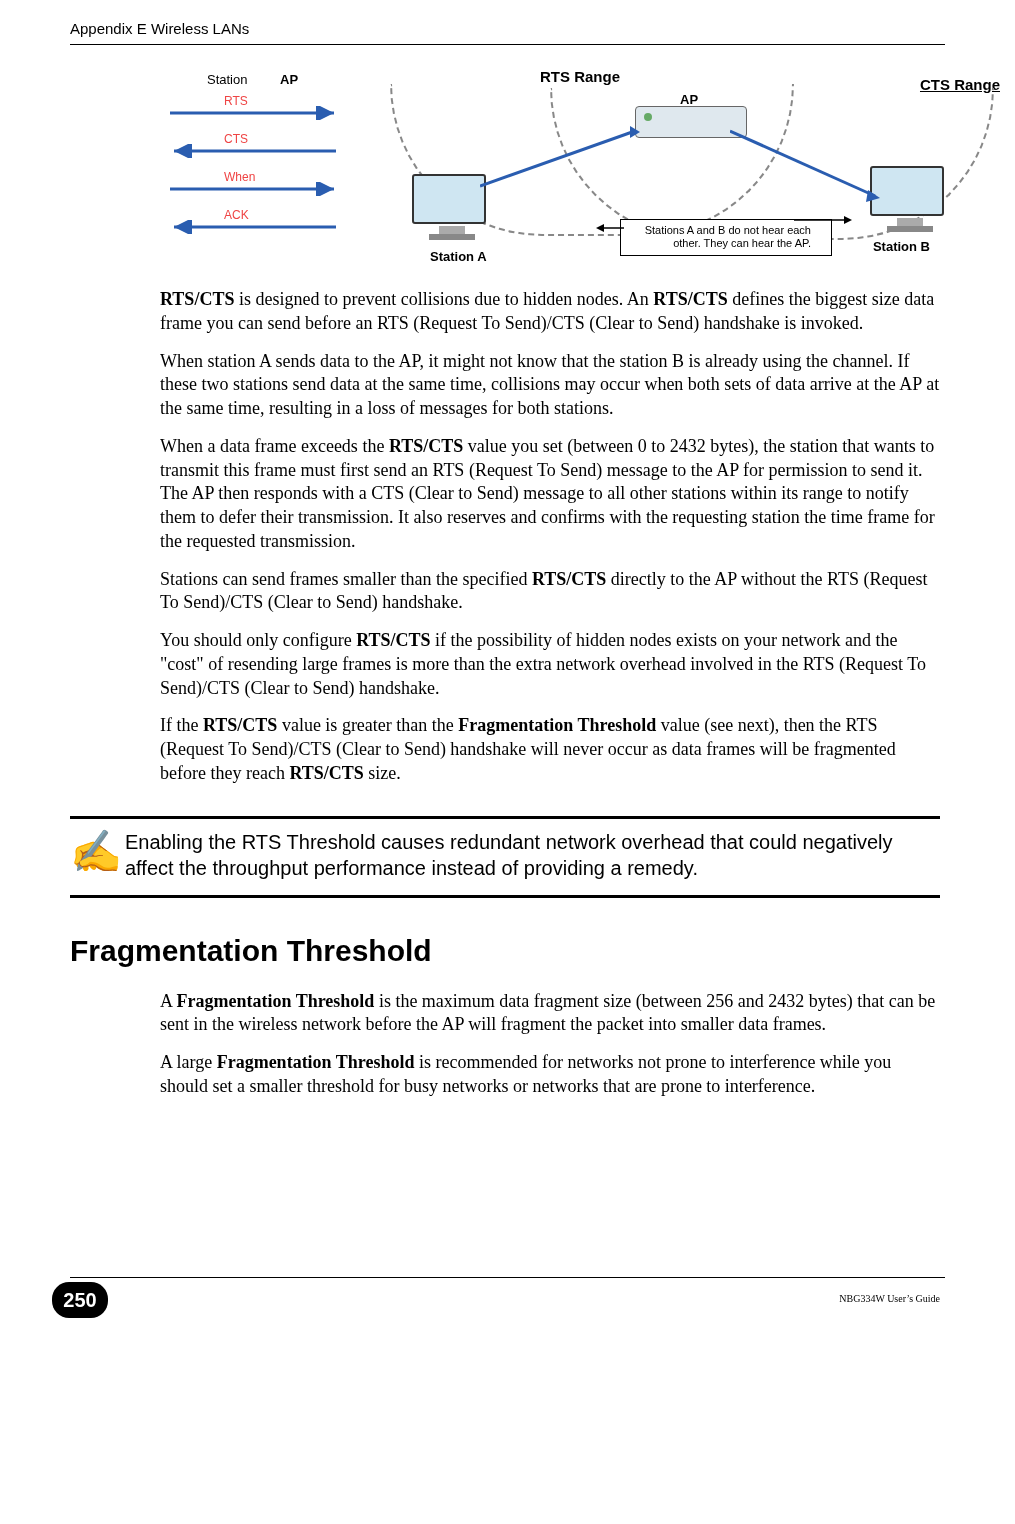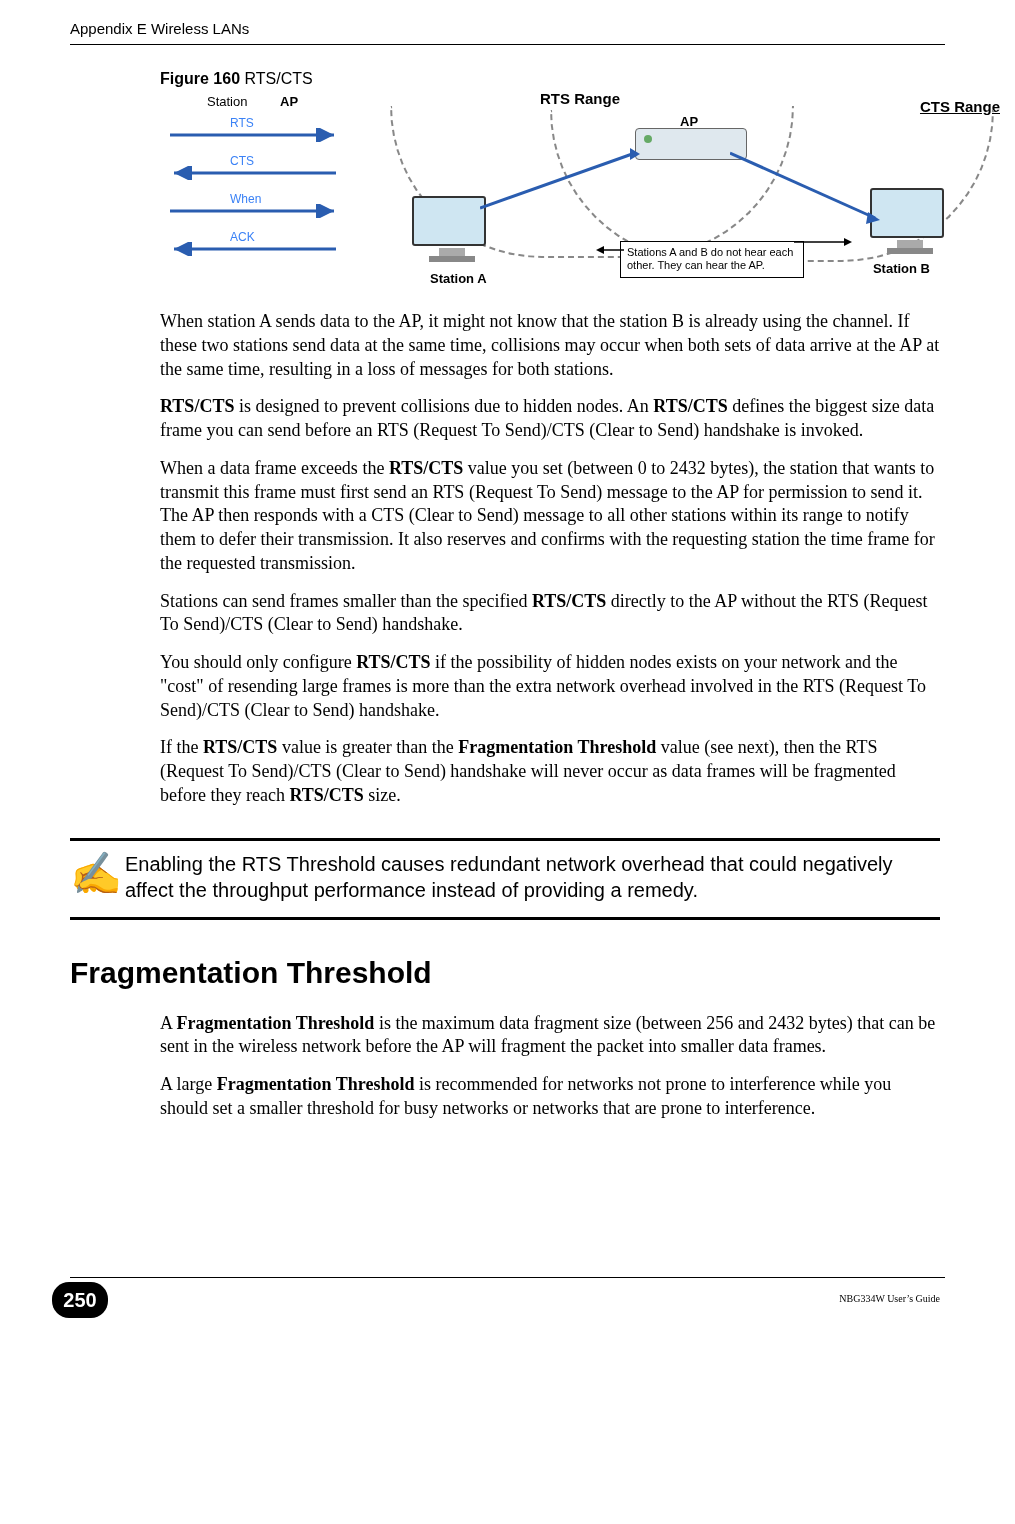--- a/index.html
+++ b/index.html
@@ -126,50 +126,47 @@
   .fig-left, .fig-right {
     position: absolute;
     top: 0;
   }
   .fig-left { left: 0; width: 220px; height: 190px; }
   .fig-right { left: 240px; width: 510px; height: 200px; }
 
   .fig-left .lbl-station { position:absolute; top:2px; left:6px; font:13px Arial;margin-left:41px; }
   .fig-left .lbl-ap { position:absolute; top:2px; left:120px; font:bold 13px Arial; }
   .arrow-row { position:absolute; left:6px; width:175px; height:30px; }
-  .arrow-row .aname { position:absolute; left:64px; top:-2px; font:12px Arial; color:#3b82f6; }
+  .arrow-row .aname { position:absolute; left:58px; top:-2px; font:12px Arial; color:#ef4444; }
   .arrow-row svg { position:absolute; top:10px; }
 
   .fig-right .lbl-rts { position:absolute; top:-2px; left:140px; font:bold 15px Arial; }
   .fig-right .lbl-cts { position:absolute; top:6px; right:-90px; font:bold 15px Arial;text-decoration:underline; }
   .fig-right .lbl-apc { position:absolute; top:22px; left:280px; font:bold 13px Arial; }
   .fig-right .lbl-sta { position:absolute; bottom:6px; left:30px; font:bold 13px Arial; }
   .fig-right .lbl-stb { position:absolute; bottom:16px; right:-20px; font:bold 13px Arial;margin-left:34px; }
   .monitor { position:absolute; width:80px; height:70px; }
   .monitor .screen { width:70px; height:46px; background:#cfe6f2; border:2px solid #333; border-radius:3px; }
   .monitor .base { width:26px; height:8px; background:#aaa; margin:2px auto 0 auto; }
   .monitor .foot { width:46px; height:6px; background:#888; margin:0 auto; }
   .aprouter { position:absolute; top:36px; left:235px; width:110px; height:30px; background:#dfe8ee; border:1px solid #666; border-radius:4px; }
   .aprouter:before { content:""; position:absolute; top:6px; left:8px; width:8px;height:8px;background:#6a6;border-radius:50%; }
-  .callout { position:absolute; bottom:14px; left:220px; width:170px; border:1px solid #000; background:#fff; font:11px Arial; padding:4px 6px; line-height:1.25; }
+  .callout { position:absolute; bottom:14px; left:220px; width:170px; border:1px solid #000; background:#fff; font:11px Arial; padding:4px 20px; line-height:1.25;text-align:right; }
   .dashed-arc { position:absolute; border:2px dashed #888; border-top:none; border-radius:0 0 260px 260px; }
 </style>
 </head>
 <body>
 
 <div class="page">
 
   <div class="header-left">Appendix E Wireless LANs</div>
   <div class="header-line"></div>
 
   <div class="content">
 
-    <div class="fig-caption">
-      <span class="bold">Figure 160</span><span>    RTS/CTS</span>
-    </div>
 
     <div class="figure-box">
 
       <div class="fig-left">
         <span class="lbl-station">Station</span>
         <span class="lbl-ap">AP</span>
 
         <div class="arrow-row" style="top:26px">
           <span class="aname">RTS</span>
           <svg width="175" height="14">
@@ -244,25 +241,25 @@
             <line x1="28" y1="10" x2="4" y2="10" stroke="#000" stroke-width="1.5"></line>
             <polygon points="0,10 8,6 8,14" fill="#000"></polygon>
           </svg>
         <svg style="position:absolute; bottom:40px; left:392px;" width="60" height="20">
             <line x1="2" y1="10" x2="54" y2="10" stroke="#000" stroke-width="1.5"></line>
             <polygon points="60,10 52,6 52,14" fill="#000"></polygon>
           </svg>
       </div>
     </div>
 
+    <p class="body-text">
+      <span class="bold">RTS/CTS</span><span> is designed to prevent collisions due to hidden nodes. An </span><span class="bold">RTS/CTS</span><span> defines the biggest size data frame you can send before an RTS (Request To Send)/CTS (Clear to Send) handshake is invoked.</span>
+    </p>
+
     <p class="body-text">When station A sends data to the AP, it might not know that the station B is already using the channel. If these two stations send data at the same time, collisions may occur when both sets of data arrive at the AP at the same time, resulting in a loss of messages for both stations.</p>
-
-    <p class="body-text">
-      <span class="bold">RTS/CTS</span><span> is designed to prevent collisions due to hidden nodes. An </span><span class="bold">RTS/CTS</span><span> defines the biggest size data frame you can send before an RTS (Request To Send)/CTS (Clear to Send) handshake is invoked.</span>
-    </p>
 
     <p class="body-text">
       <span>When a data frame exceeds the </span><span class="bold">RTS/CTS</span><span> value you set (between 0 to 2432 bytes), the station that wants to transmit this frame must first send an RTS (Request To Send) message to the AP for permission to send it. The AP then responds with a CTS (Clear to Send) message to all other stations within its range to notify them to defer their transmission. It also reserves and confirms with the requesting station the time frame for the requested transmission.</span>
     </p>
 
     <p class="body-text">
       <span>Stations can send frames smaller than the specified </span><span class="bold">RTS/CTS</span><span> directly to the AP without the RTS (Request To Send)/CTS (Clear to Send) handshake.</span>
     </p>
 
     <p class="body-text">

